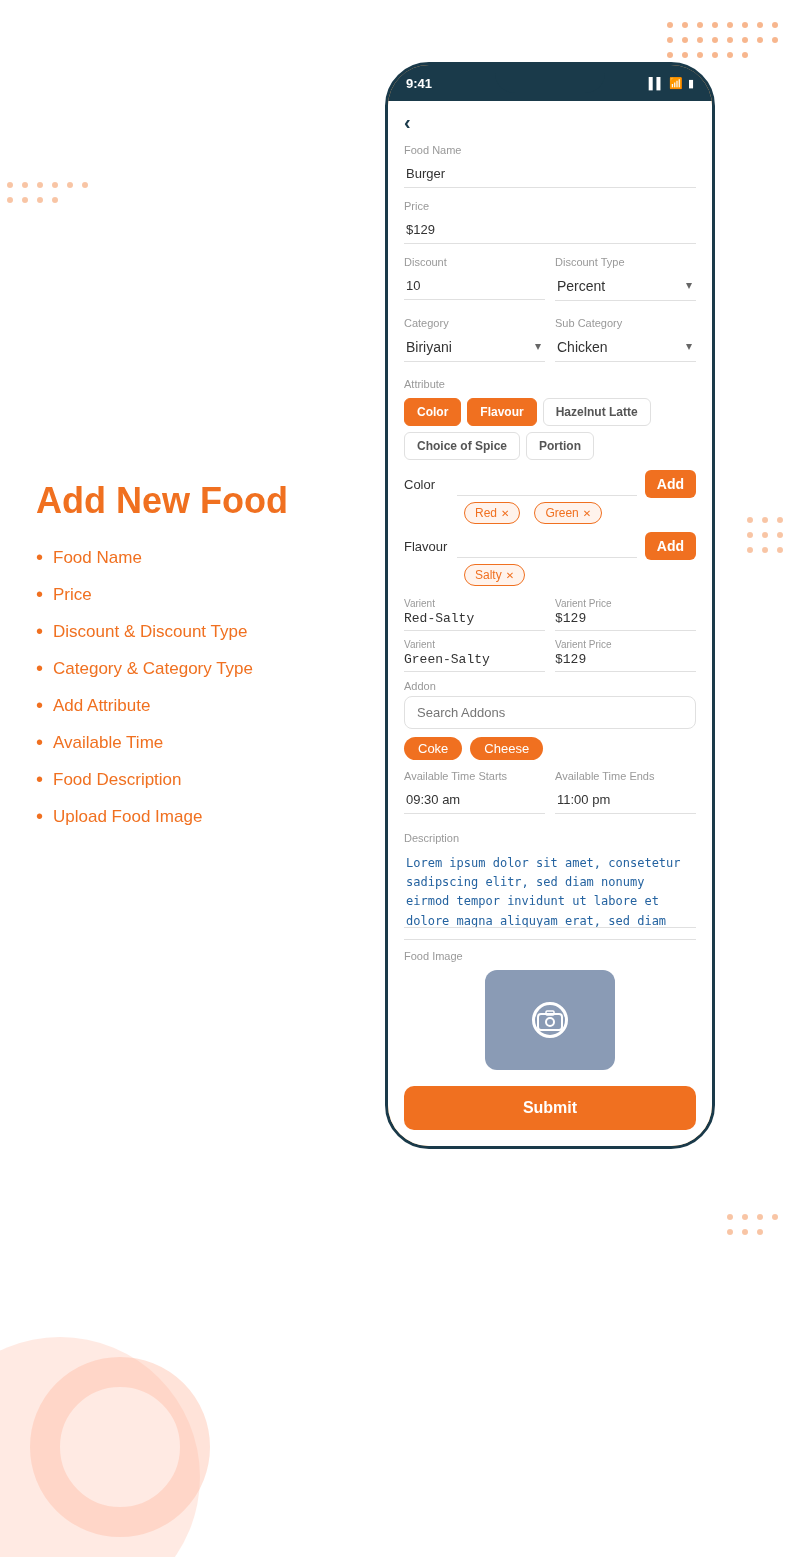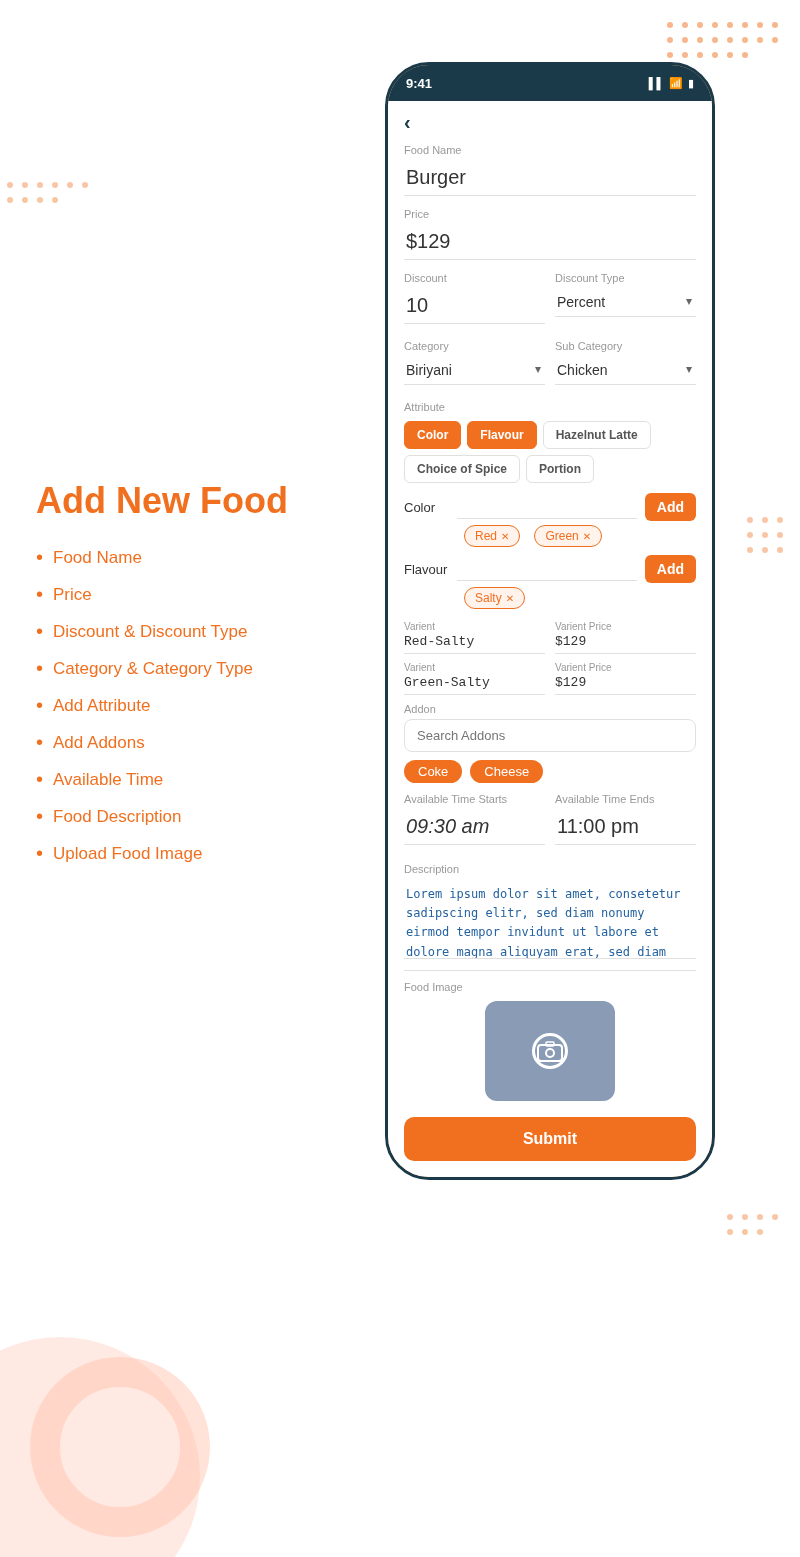--- a/index.html
+++ b/index.html
@@ -166,21 +166,21 @@
       font-size: 11px;
       color: #999;
       margin-bottom: 4px;
       display: block;
     }
     .field-input {
       width: 100%;
       border: none;
       border-bottom: 1.5px solid #e0e0e0;
       padding: 6px 2px;
-      font-size: 20px;
+      font-size: 13px;
       color: #333;
       outline: none;
       background: transparent;
       margin-bottom: 12px;
     }
 
     .row-two {
       display: flex;
       gap: 10px;
       margin-bottom: 6px;
@@ -482,21 +482,20 @@
 <div class="bg-circle-bottom-left2"></div>
 
 <div class="left-panel">
   <h1>Add New Food</h1>
   <ul>
     <li>Food Name</li>
     <li>Price</li>
     <li>Discount &amp; Discount Type</li>
     <li>Category &amp; Category Type</li>
     <li>Add Attribute</li>
-    <li>Add Addons</li>
     <li>Available Time</li>
     <li>Food Description</li>
     <li>Upload Food Image</li>
   </ul>
 </div>
 
 <div class="phone-wrapper">
   <div class="phone-frame">
 
     <div class="phone-notch-bar">
@@ -629,21 +628,21 @@
       <input class="addon-search" placeholder="Search Addons" style="">
       <div class="addon-tags">
         <span class="addon-tag">Coke</span>
         <span class="addon-tag">Cheese</span>
       </div>
 
       
       <div class="time-row">
         <div>
           <label class="field-label">Available Time Starts</label>
-          <input class="field-input" value="09:30 am" style="margin-bottom: 0px; font-style: italic;">
+          <input class="field-input" value="09:30 am" style="margin-bottom: 0px;">
         </div>
         <div>
           <label class="field-label">Available Time Ends</label>
           <input class="field-input" value="11:00 pm" style="margin-bottom: 0px;">
         </div>
       </div>
 
       <div style="height:8px;"></div>
 
       

